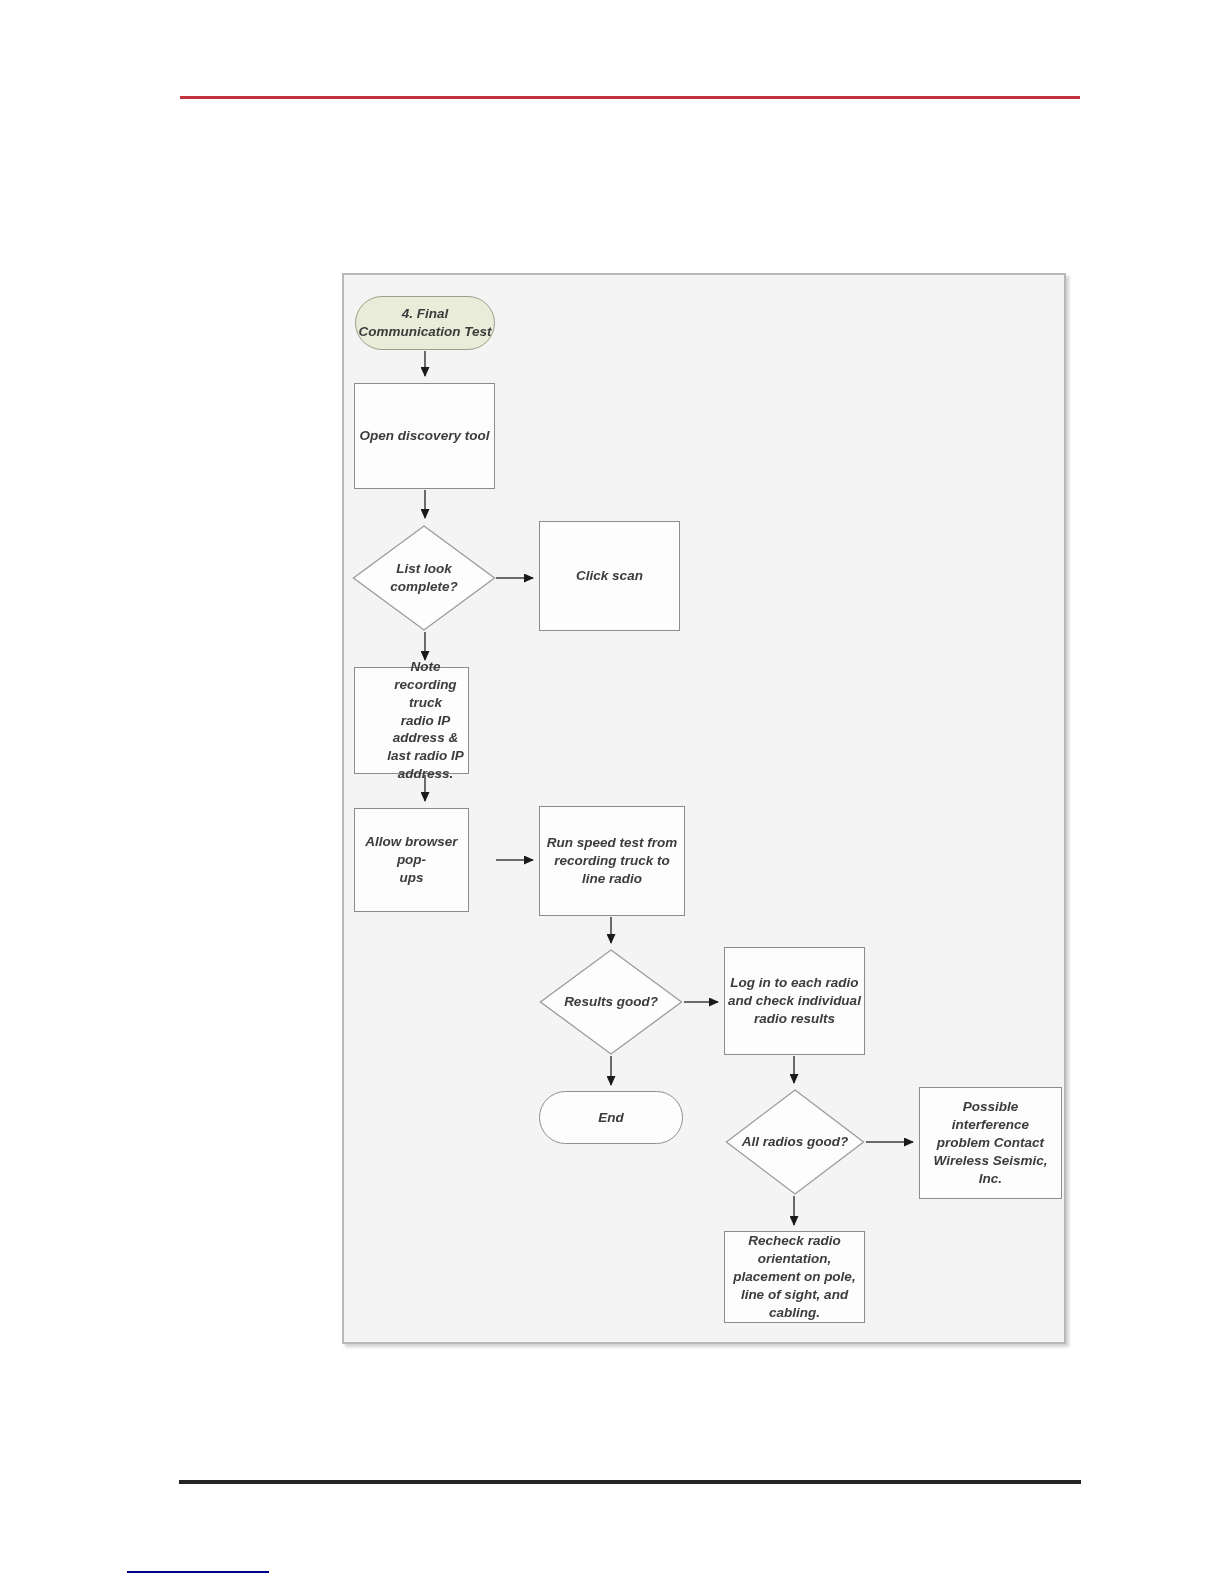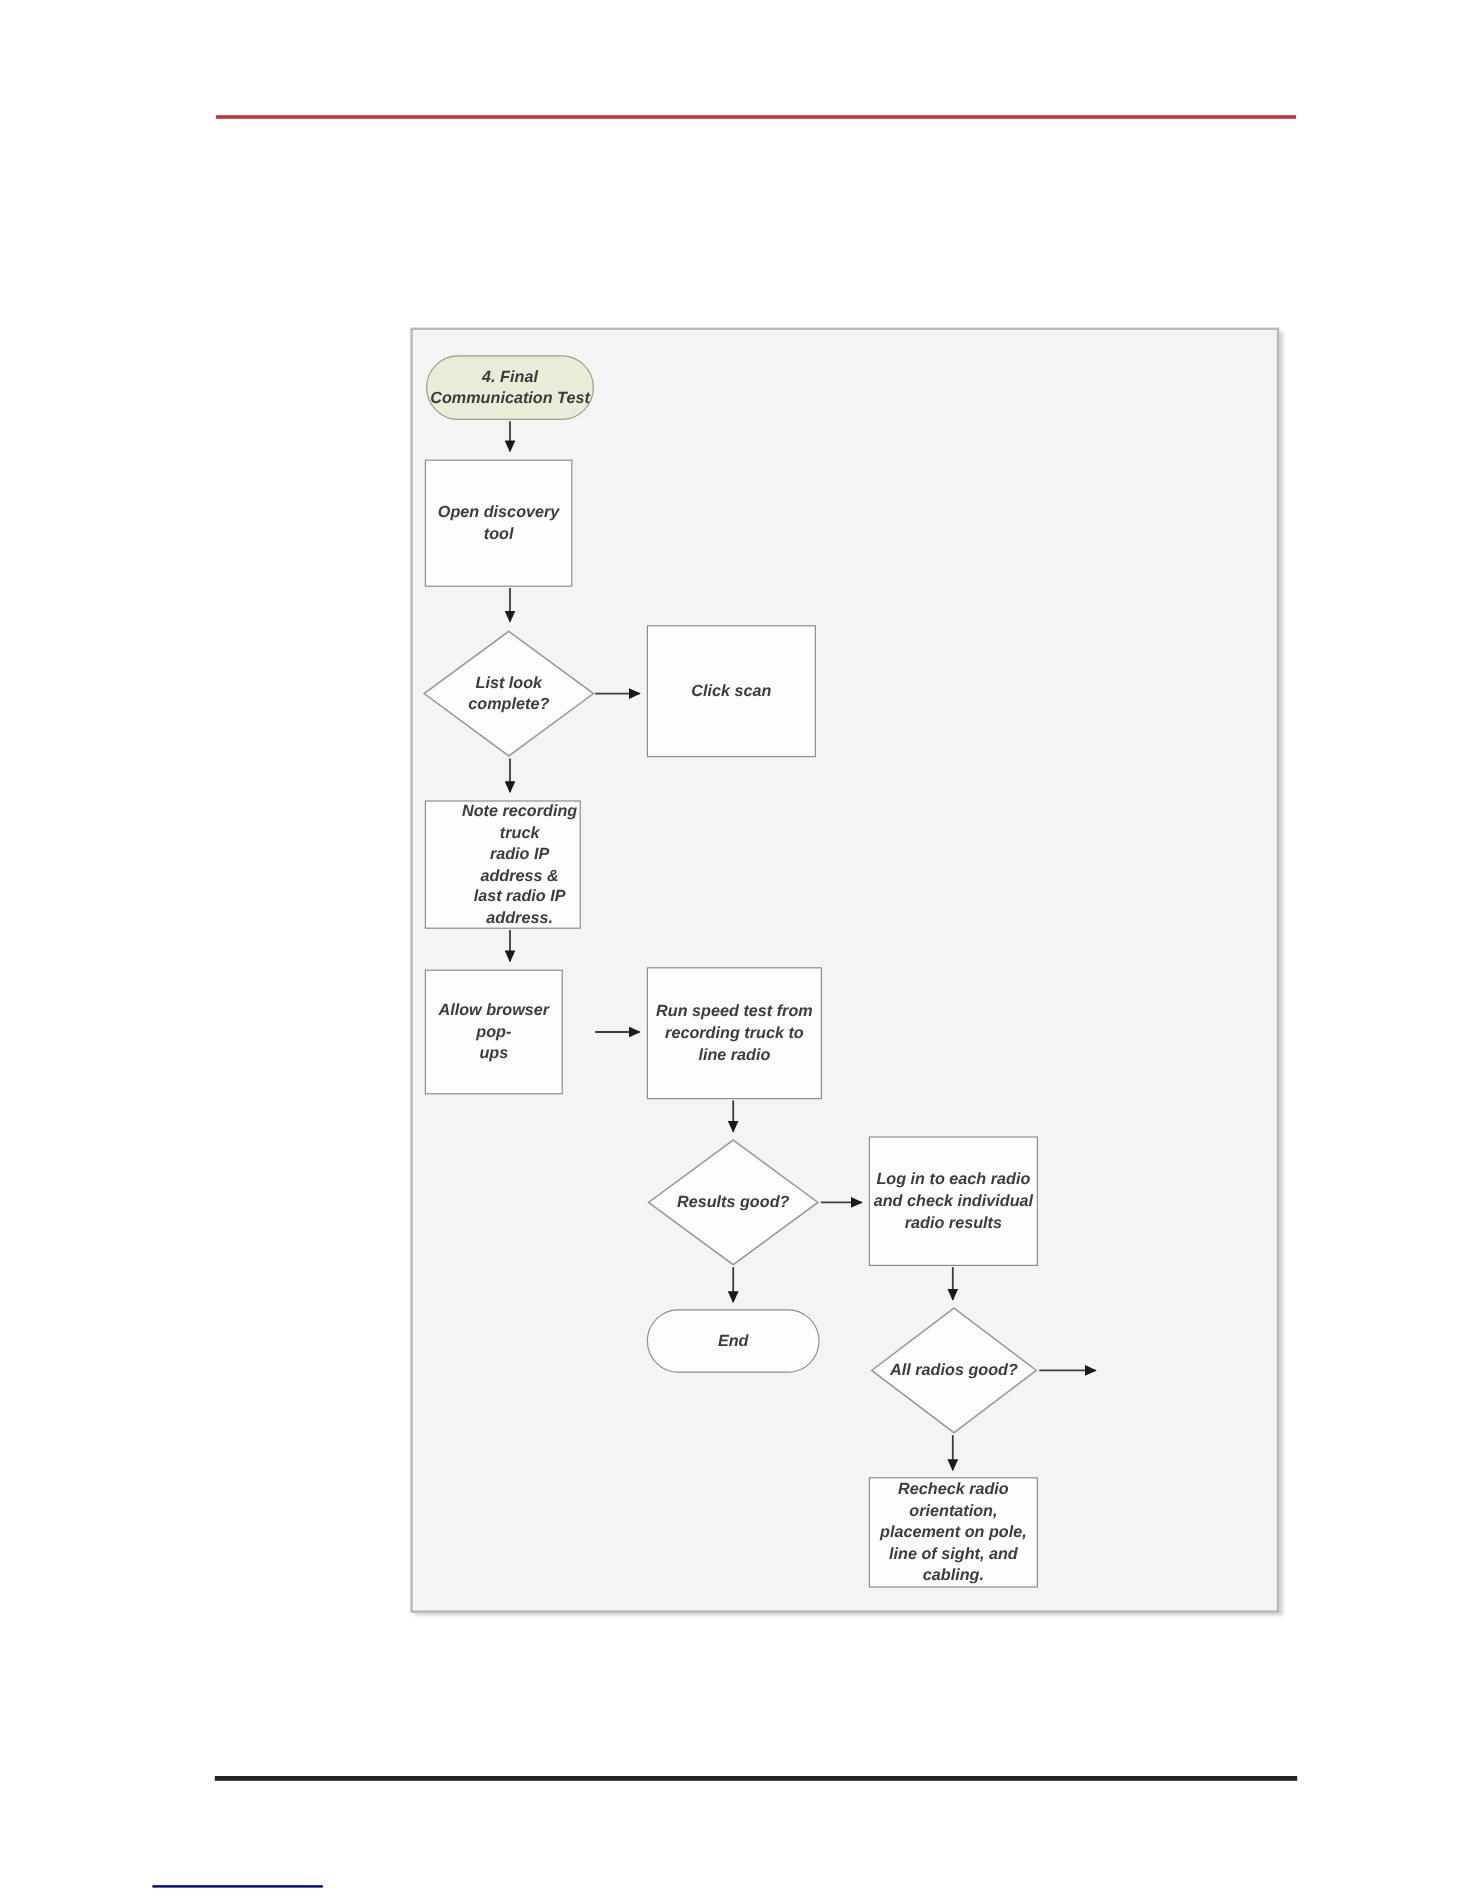--- a/index.html
+++ b/index.html
@@ -28,24 +28,24 @@
   .node .lbl{white-space:pre-line;}
   .process{background:#fdfdfd;border:1.5px solid #8c8c8c;}
   .terminator{background:#fdfdfd;border:1.5px solid #90908a;border-radius:27px;}
   .terminator.start{background:#e9ecd9;border-color:#99a089;}
   .decision{background:transparent;border:none;}
   .decision svg{position:absolute;left:0;top:0;width:100%;height:100%;}
   .decision .lbl{position:relative;z-index:1;max-width:96%;}
 
   
   #n-start        {left:11px;  top:21px;  width:140px; height:54px;}
-  #n-open         {left:10px;  top:108px; width:123px; height:106px;text-align:center;}
+  #n-open         {left:10px;  top:108px; width:141px; height:106px;text-align:center;}
   #n-list         {left:8px;   top:250px; width:144px; height:106px;}
   #n-click        {left:195px; top:246px; width:141px; height:110px;}
-  #n-note         {left:10px;  top:392px; width:130px; height:107px;padding-left:28px;}
+  #n-note         {left:10px;  top:392px; width:115px; height:107px;padding-left:28px;}
   #n-allow        {left:10px;  top:533px; width:115px; height:104px;}
   #n-speed        {left:195px; top:531px; width:146px; height:110px;}
   #n-results      {left:195px; top:674px; width:144px; height:106px;}
   #n-login        {left:380px; top:672px; width:141px; height:108px;}
   #n-end          {left:195px; top:816px; width:144px; height:53px;}
   #n-allradios    {left:381px; top:814px; width:140px; height:106px;}
   #n-interference {left:575px; top:812px; width:143px; height:112px;}
   #n-recheck      {left:380px; top:956px; width:141px; height:92px;}
 </style>
 </head>
@@ -132,20 +132,27 @@
     <span class="lbl">End</span>
   </div>
 
   <div id="n-allradios" class="node decision">
     <svg viewBox="0 0 100 100" preserveAspectRatio="none">
       <polygon points="50,1 99,50 50,99 1,50" fill="#fdfdfd" stroke="#9b9b9b" stroke-width="1.3" vector-effect="non-scaling-stroke"></polygon>
     </svg>
     <span class="lbl">All radios good?</span>
   </div>
 
+  <div id="n-interference" class="node process">
+    <span class="lbl">Possible
+interference
+problem Contact
+Wireless Seismic,
+Inc.</span>
+  </div>
 
   <div id="n-recheck" class="node process">
     <span class="lbl">Recheck radio
 orientation,
 placement on pole,
 line of sight, and
 cabling.</span>
   </div>
 
 </div>

